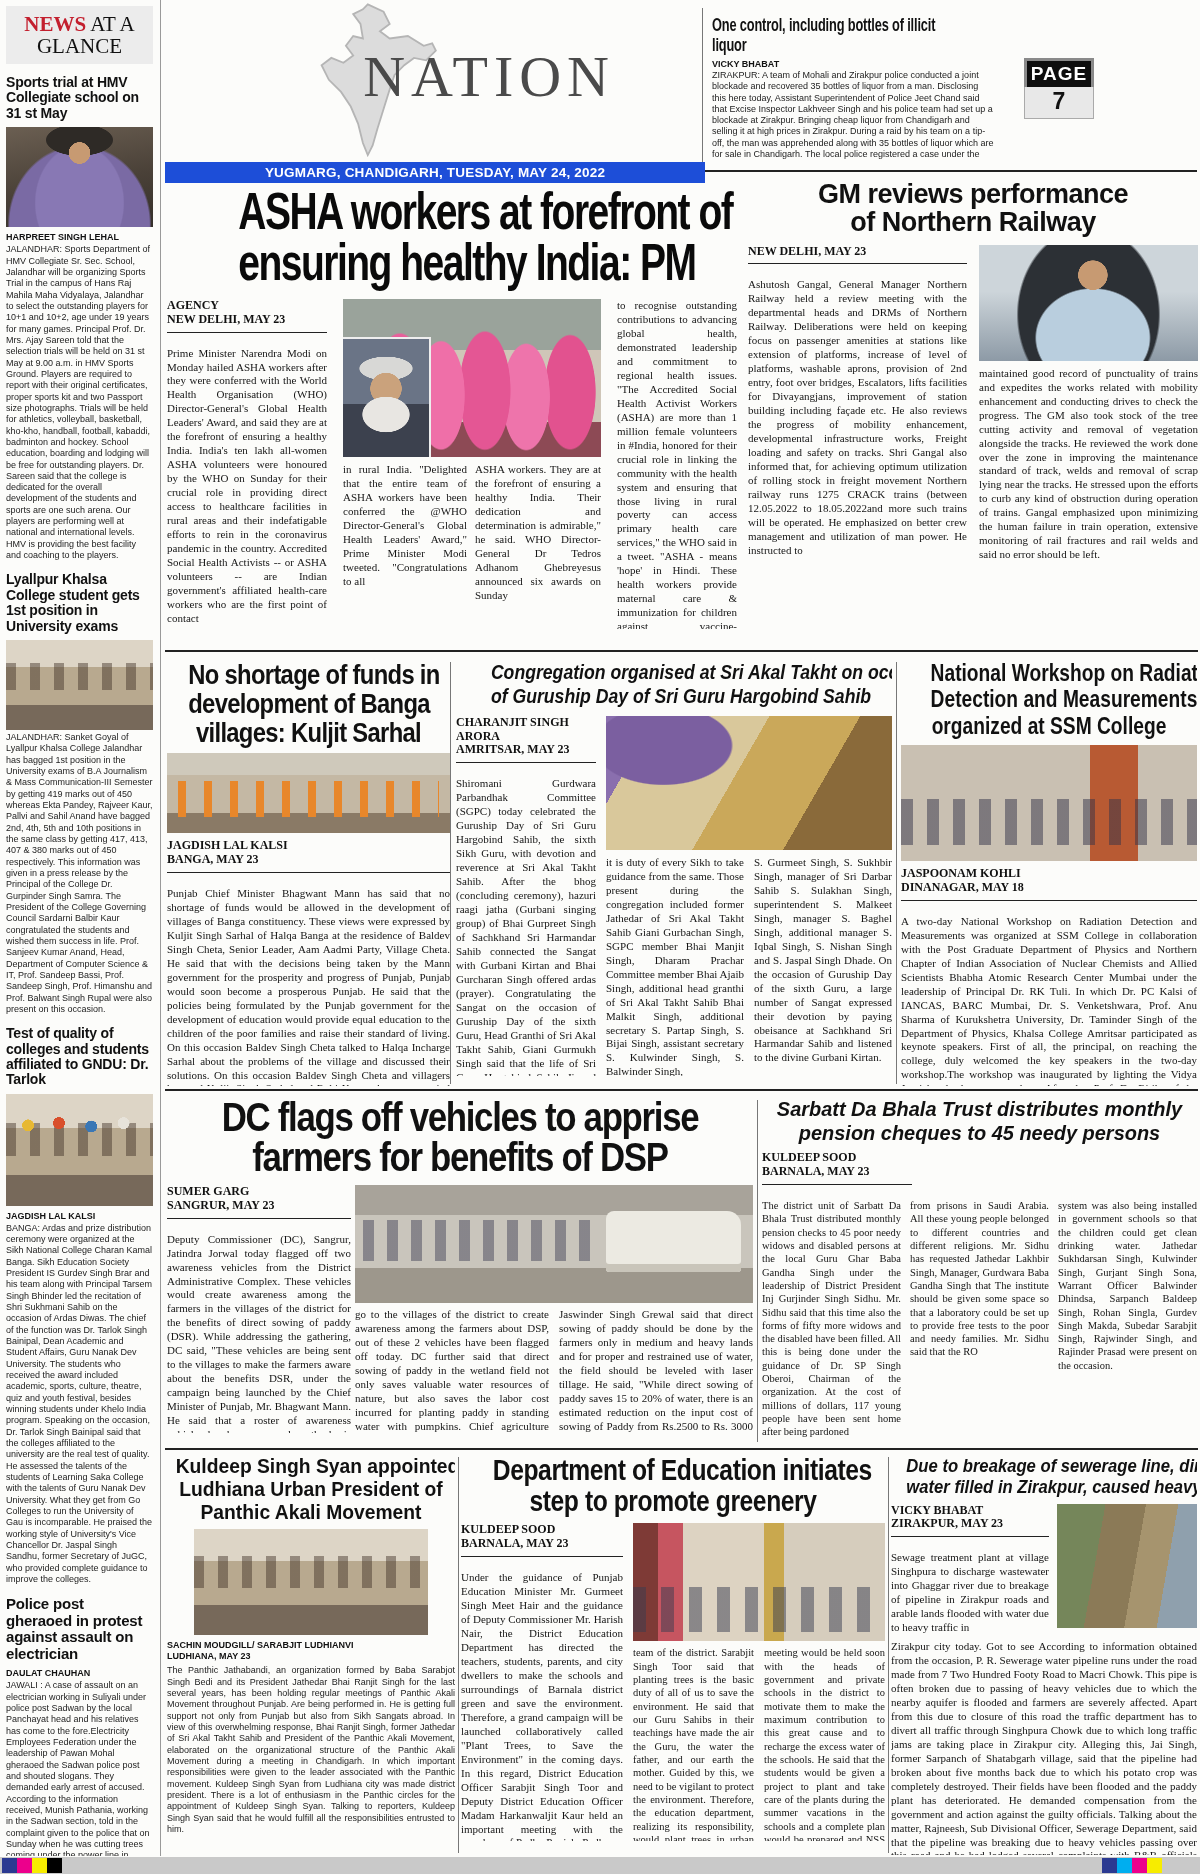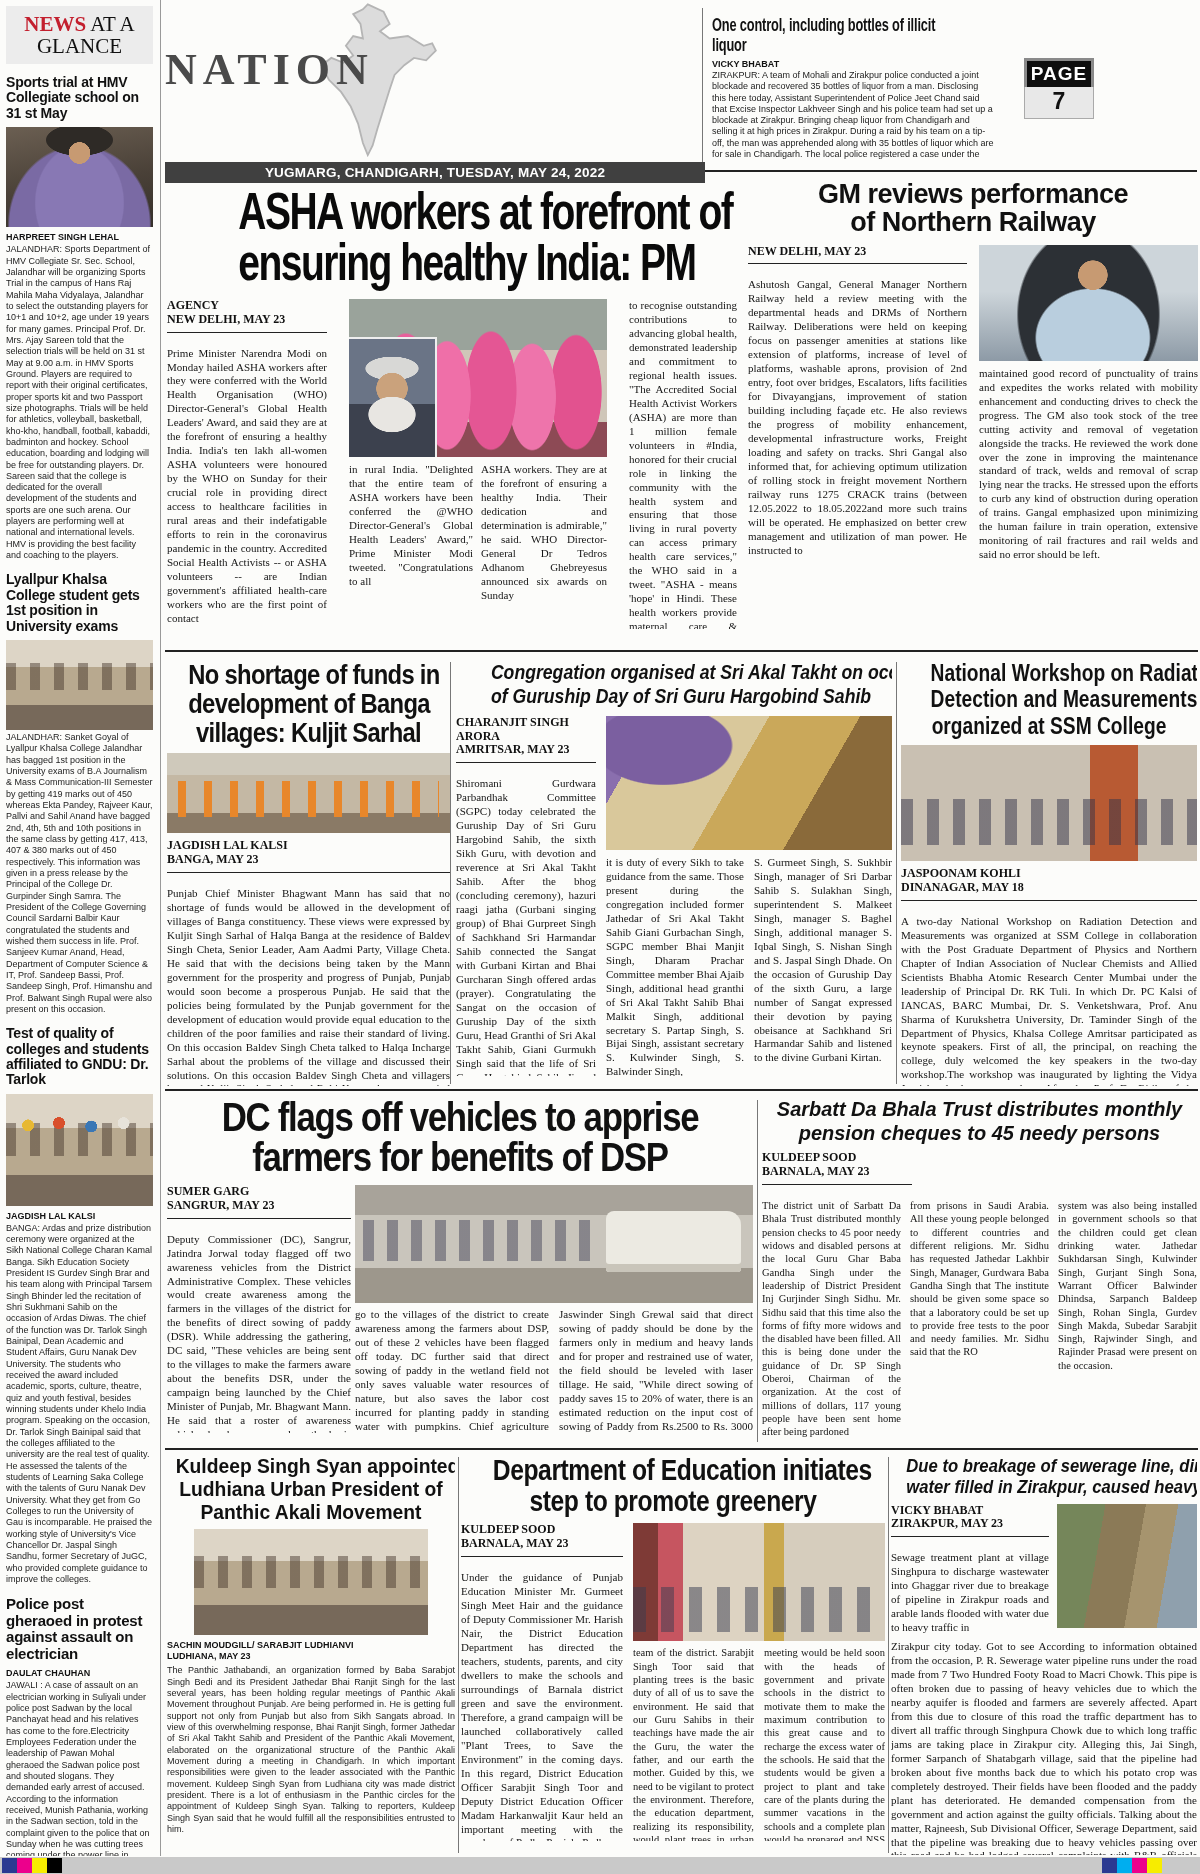--- a/index.html
+++ b/index.html
@@ -73,23 +73,23 @@
   .ph-kd{height:106px;}
   .ph-edu{height:118px;background:
     linear-gradient(90deg,#7e3a36 0 10%,#c65560 10% 20%,#ddd3c2 20% 52%,#c9a84e 52% 60%,#d6cdbd 60% 100%);}
   .ph-edu:before{content:"";position:absolute;left:0;right:0;bottom:8%;height:38%;
     background:repeating-linear-gradient(90deg,rgba(55,60,80,.5) 0 13px,transparent 13px 28px);}
   .ph-zk{height:124px;background:
     linear-gradient(100deg,#75865a 0 30%,#8b7a57 30% 55%,#a6946e 55% 75%,#8fa0ad 75% 100%);}
 
   
   .map-wrap{left:305px;top:2px;width:145px;height:158px;}
-  .nation{left:165px;top:48px;width:450px;text-align:left;font-family:"Liberation Serif",serif;
-          font-weight:bold;font-size:44px;color:#4a4a4a;letter-spacing:6px;line-height:1;}
-  .date-bar{left:165px;top:162px;width:540px;height:21px;background:#404040;color:#fff;
+  .nation{left:165px;top:48px;width:450px;text-align:right;font-family:"Liberation Serif",serif;
+          font-weight:normal;font-size:58px;color:#4a4a4a;letter-spacing:6px;line-height:1;}
+  .date-bar{left:165px;top:162px;width:540px;height:21px;background:#1d4ed8;color:#fff;
             font-weight:bold;font-size:13.5px;text-align:center;line-height:21px;letter-spacing:0.2px;}
   .page-badge{left:1024px;top:58px;width:70px;}
   .page-word{background:#0e0e0e;color:#fff;font-weight:800;font-size:19px;text-align:center;
              padding:2px 0;border:3px solid #8a8a8a;border-bottom:none;letter-spacing:1px;}
   .page-num{background:#e8e8e8;color:#111;font-weight:bold;font-size:23px;text-align:center;
             padding:1px 0 3px;border:1px solid #aaa;border-top:none;}
 
   
   article{position:absolute;overflow:hidden;box-sizing:border-box;}
   .hl{white-space:nowrap;}
@@ -104,21 +104,21 @@
   .oc-h{font-size:17.5px;font-weight:800;line-height:1.12;margin:0 0 4px;letter-spacing:-0.2px;}
   .oc-h .hl{transform:scaleX(0.73);transform-origin:0 0;}
   .oc-by{font-weight:bold;font-size:9px;}
   .oc-body{font-size:9px;line-height:1.25;margin:1px 0 0;color:#1c1c1c;}
 
   
   .asha{left:167px;top:186px;width:570px;height:460px;}
   .asha-h{margin:0 0 10px;text-align:center;font-weight:800;font-size:52px;line-height:0.99;
           letter-spacing:-2px;color:#0a0a0a;}
   .asha-h .hl{transform:scaleX(0.75);transform-origin:50% 50%;}
-  .asha-cols{display:flex;gap:22px;height:330px;overflow:hidden;}
+  .asha-cols{display:flex;gap:16px;height:330px;overflow:hidden;}
   .asha .c1{width:160px;flex:none;}
   .asha .mid{width:258px;flex:none;}
   .mid-cols{display:flex;gap:8px;}
   .mid-cols .c2{width:124px;flex:none;}
   .mid-cols .c3{flex:1;}
   .asha .c4{flex:1;}
 
   
   .gm{left:748px;top:180px;width:450px;height:462px;}
   .gm-h{margin:0 0 8px;text-align:center;font-weight:800;font-size:27px;line-height:1.05;

